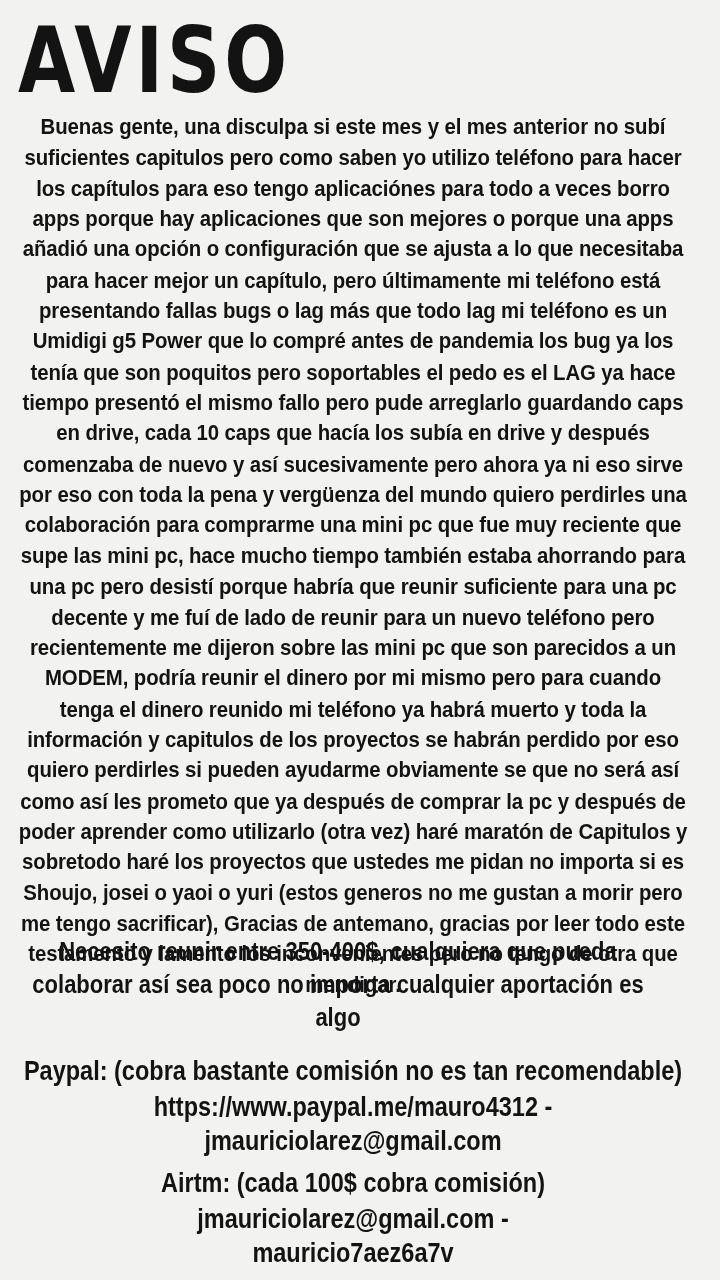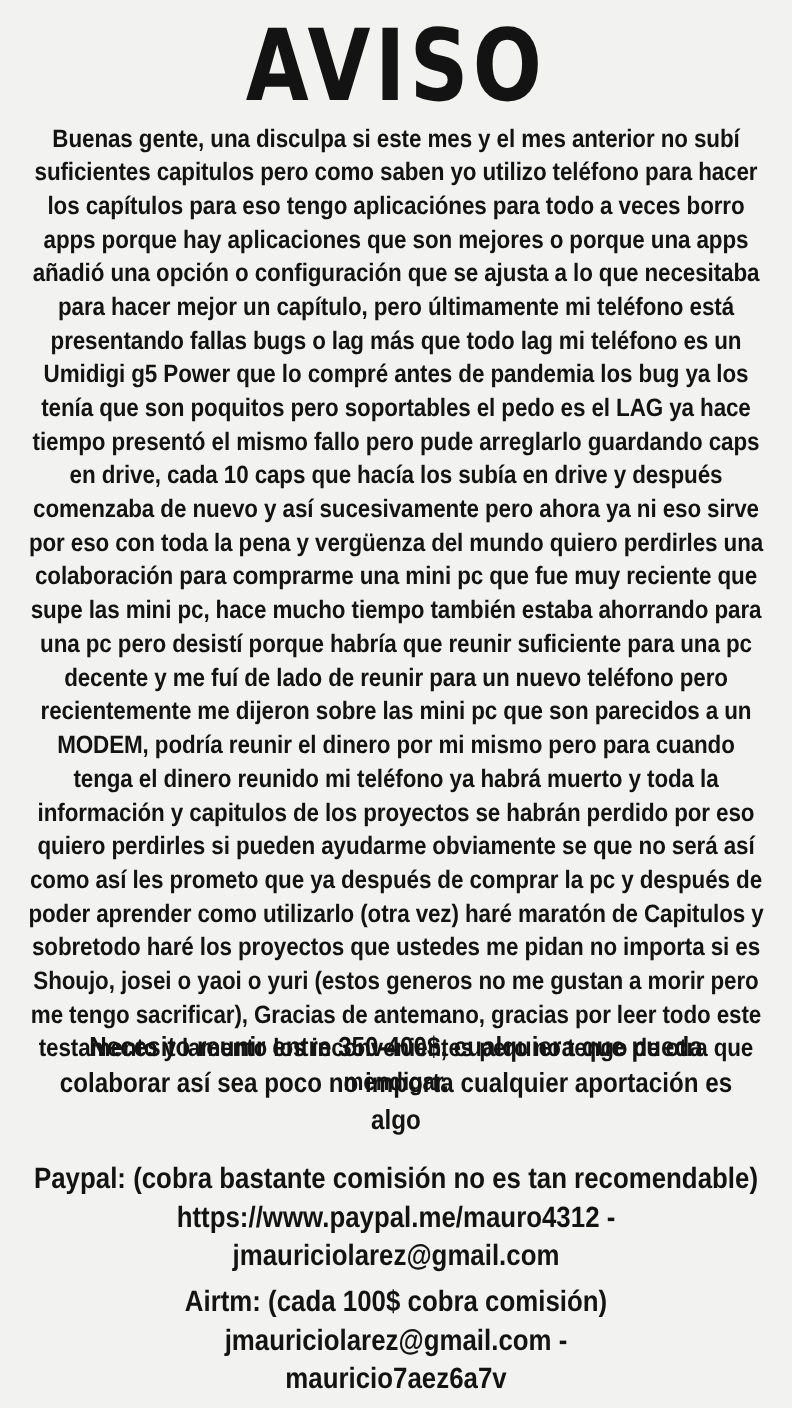--- a/index.html
+++ b/index.html
@@ -14,21 +14,21 @@
     color: #131313;
     overflow: hidden;
   }
   .page {
     width: 720px;
     height: 1280px;
     box-sizing: border-box;
     padding: 14px 18px 0 18px;
     display: flex;
     flex-direction: column;
-    align-items: center;
+    align-items: flex-start;
   }
   .title {
     font-family: "DejaVu Sans", sans-serif;
     font-weight: bold;
     font-size: 74px;
     line-height: 0.95;
     letter-spacing: 4px;
     text-align: center;
     margin: 4px 0 10px 0;
     transform: scaleY(1.22);

